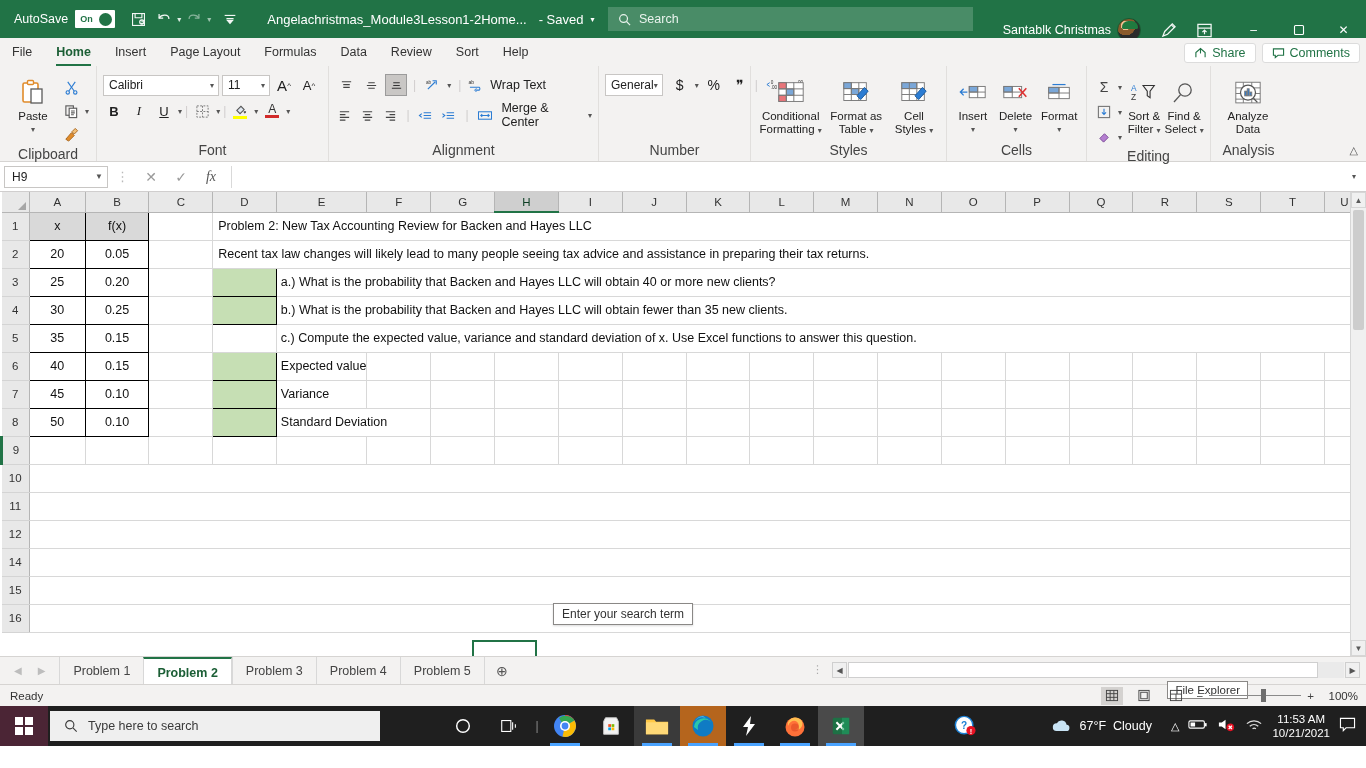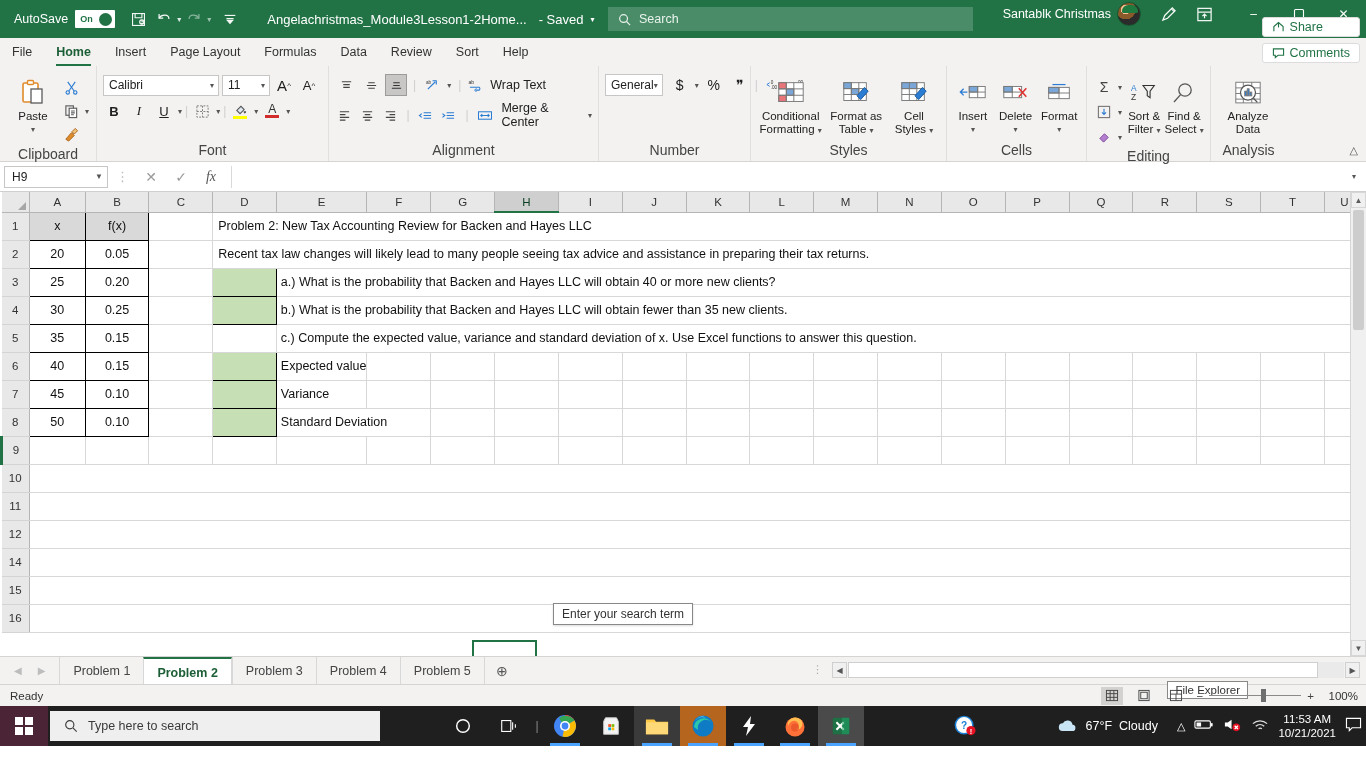--- a/index.html
+++ b/index.html
@@ -27,38 +27,38 @@
   .tb-icon{ display:flex;align-items:center;justify-content:center;height:30px;min-width:26px;
             opacity:.95;}
   .tb-icon svg{ display:block; }
   .tb-title{ flex:0 0 auto; margin-left:24px; font-size:13px; white-space:nowrap;}
   .tb-saved{ margin-left:12px; font-size:13px; white-space:nowrap;}
   .tb-search{
     position:absolute; left:608px; top:7px; width:365px;height:24px;
     background:rgba(255,255,255,.18); display:flex;align-items:center;gap:8px;
     padding-left:10px; font-size:12.5px; color:#eaf3ee;
   }
-  .tb-right{ position:absolute; right:0; top:0; height:28px; display:flex; align-items:center; }
+  .tb-right{ position:absolute; right:0; top:16px; height:28px; display:flex; align-items:center; }
   .tb-user{ font-size:12.5px; margin-right:6px; white-space:nowrap;}
   .avatar{
     width:24px;height:24px;border-radius:50%;
     background: radial-gradient(circle at 35% 30%, #f2c094 0 22%, #8a5a2b 23% 46%, #2b2b2b 47% 100%);
     border:1px solid #19562f; overflow:hidden; position:relative;
   }
   .avatar:after{content:"";position:absolute;left:4px;top:2px;width:16px;height:8px;background:#1f7a3f;border-radius:8px 8px 2px 2px;}
   .wbtn{ width:45px;height:38px;display:flex;align-items:center;justify-content:center;}
 
   
   .tabbar{ height:28px; background:#f3f2f1; display:flex; align-items:flex-end; position:relative;}
   .rtab{ padding:3px 12px 5px; font-size:12.5px; color:#333; position:relative; line-height:17px;}
   .rtab.active{ font-weight:bold; color:#1b5e35; }
   .rtab.active:after{
     content:""; position:absolute; left:12px; right:12px; bottom:0; height:2.5px; background:#217346;
   }
-  .tabbar-right{ position:absolute; right:6px; bottom:3px; display:flex; gap:6px;flex-direction:column; }
+  .tabbar-right{ position:absolute; right:6px; bottom:3px; display:flex; gap:6px; }
   .pillbtn{ display:flex;align-items:center;gap:5px; padding:2px 9px; font-size:12.5px;
             color:#217346; background:#fff; border:1px solid #dcdcdc; border-radius:3px;}
 
   
   .ribbon{ height:96px; background:#f3f2f1; border-bottom:1px solid #d6d4d2; display:flex; position:relative;}
   .rgroup{ display:flex; flex-direction:column; position:relative; padding:3px 6px 0; }
   .rgroup + .rgroup{ border-left:1px solid #e1dfdd; }
   .rgroup .body{ flex:1; display:flex; align-items:flex-start; padding-top:3px;}
   .rgroup .gname{ text-align:center; font-size:14px; color:#444; padding-bottom:3px; position:relative;}
   .bigbtn{ width:54px; display:flex;flex-direction:column;align-items:center; font-size:11.5px; color:#222;
@@ -152,21 +152,21 @@
 
   
   .taskbar{ height:40px; background:#1f1f1f; display:flex; align-items:center; position:relative;}
   .startbtn{ width:48px;height:40px; background:#4b2535; display:flex;align-items:center;justify-content:center;}
   .tb-searchbox{ width:330px;height:30px;background:#efefef; display:flex; align-items:center; gap:10px;
                  padding-left:14px; color:#3a3a3a; font-size:12.5px; margin-left:2px;}
   .tbicons{ display:flex; align-items:center; }
   .tbic{ width:46px;height:40px;display:flex;align-items:center;justify-content:center; position:relative;}
   .tbic.open:after{ content:""; position:absolute; bottom:0; left:8px; right:8px; height:3px; background:#4aa3ff;}
   .tray{ position:absolute; right:0; display:flex; align-items:center; gap:9px; color:#fff; font-size:12px;
-         height:40px; padding-right:4px;}
+         height:40px; padding-right:10px;}
   .clock{ text-align:center; line-height:14px; font-size:11.5px;}
   .weather{ display:flex; align-items:center; gap:7px; font-size:12.5px;}
 </style>
 </head>
 <body>
 
 <div class="titlebar">
   <div class="tb-autosave">
     <span class="lbl">AutoSave</span>
     <span class="toggle">

